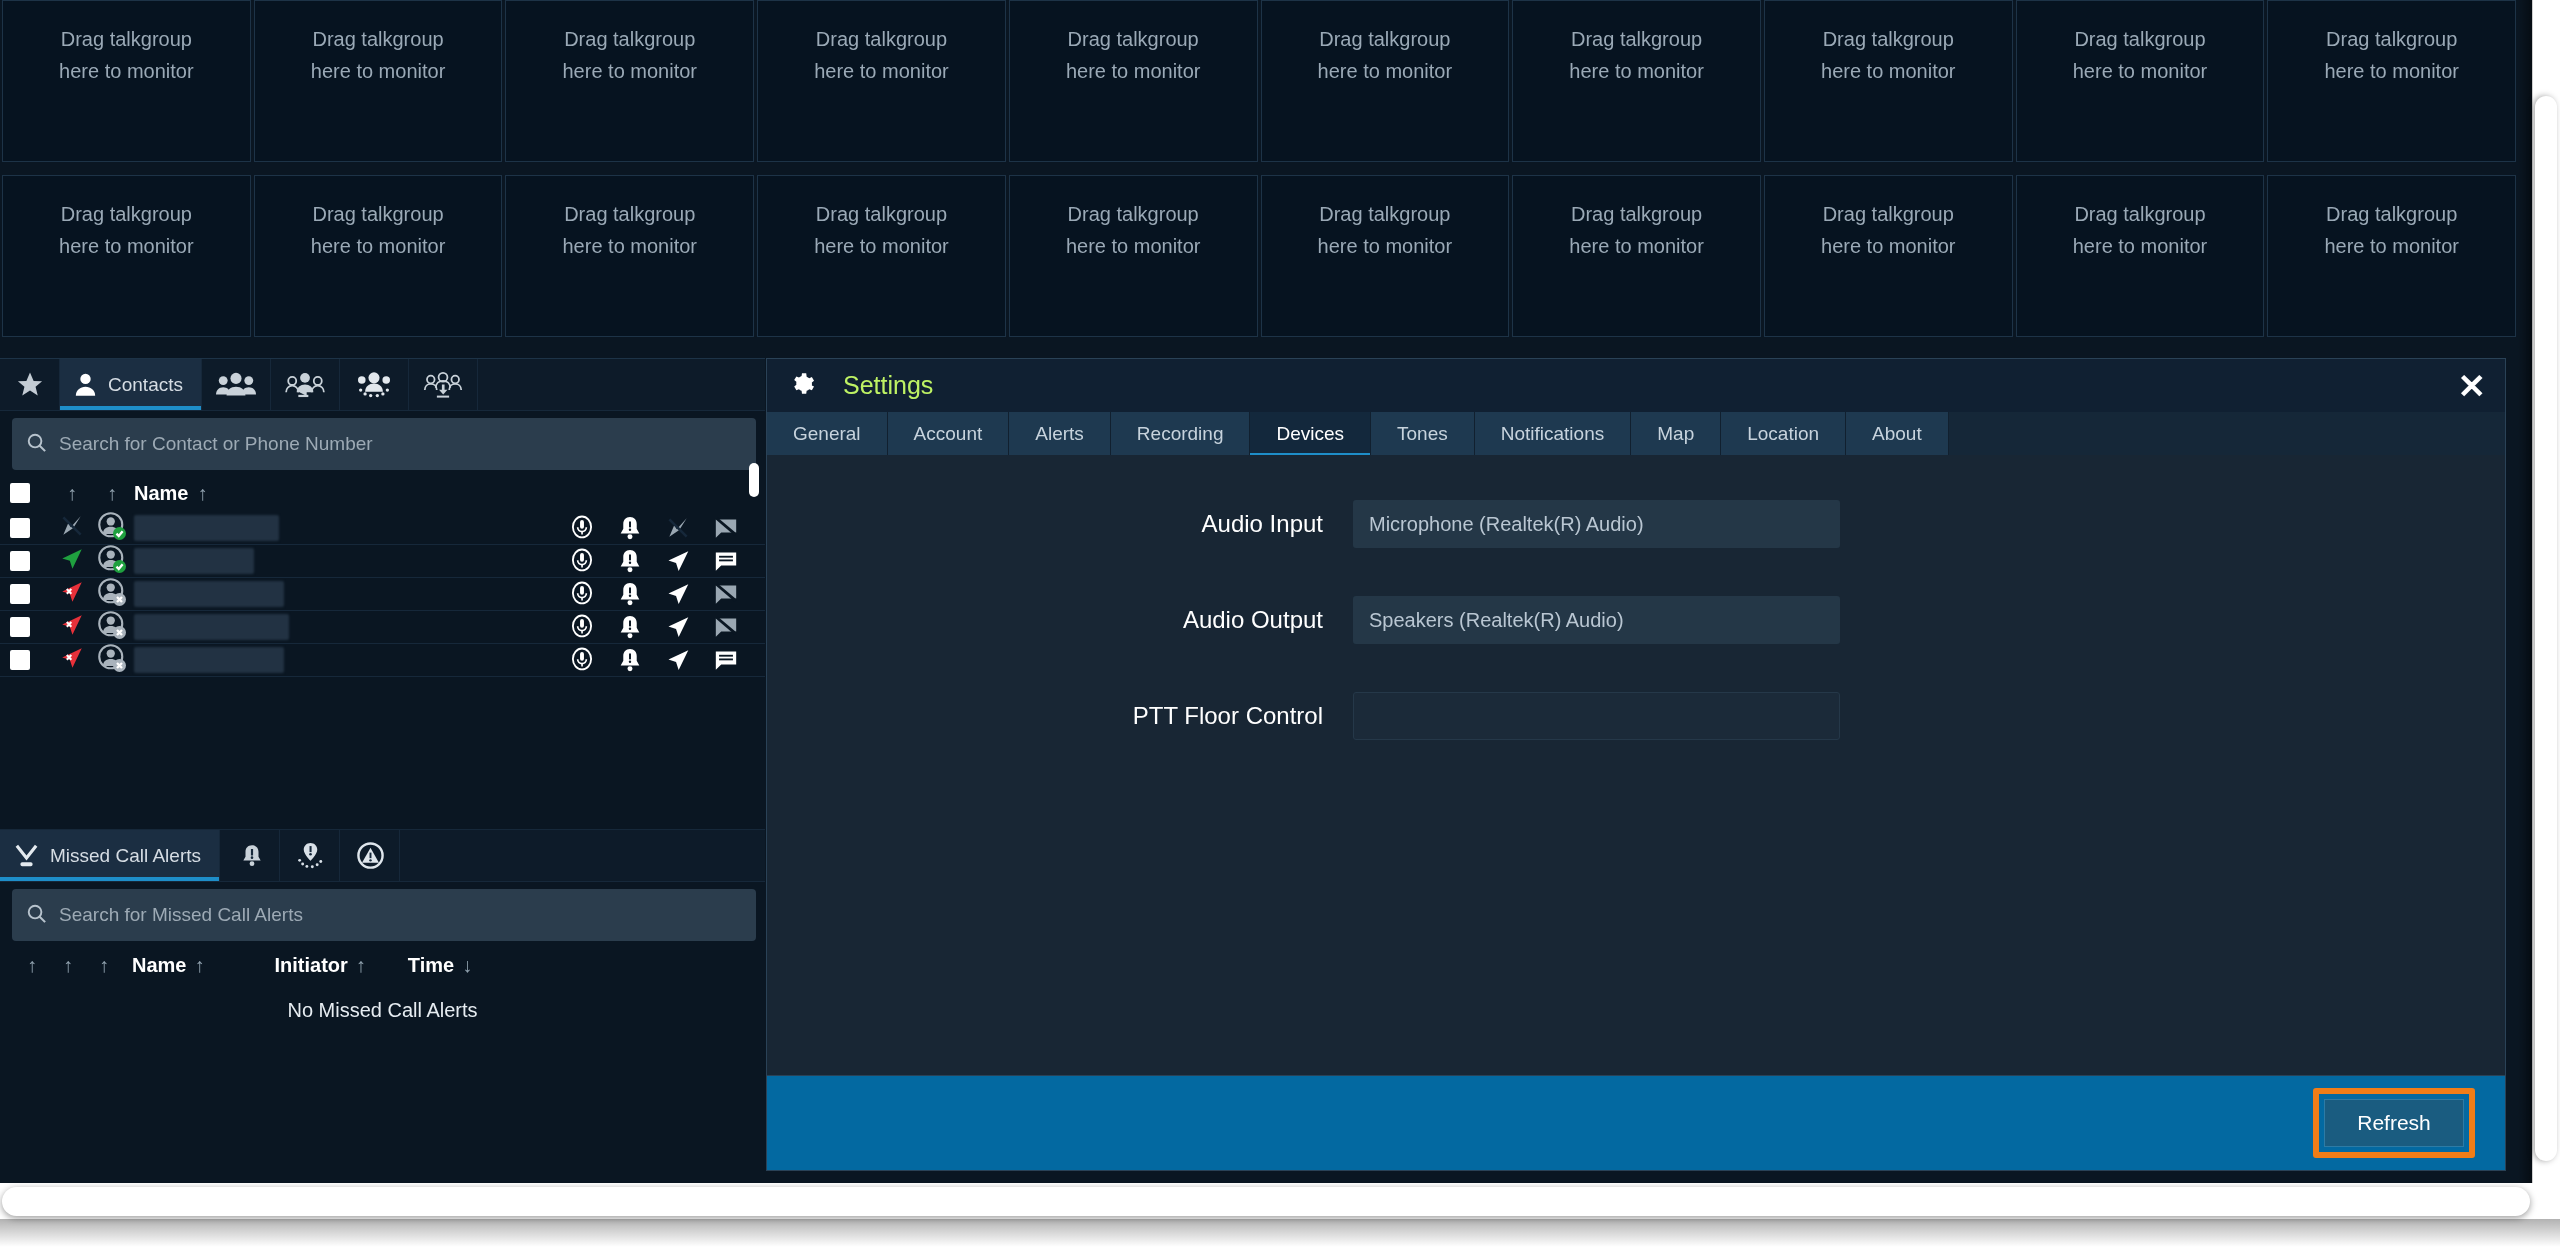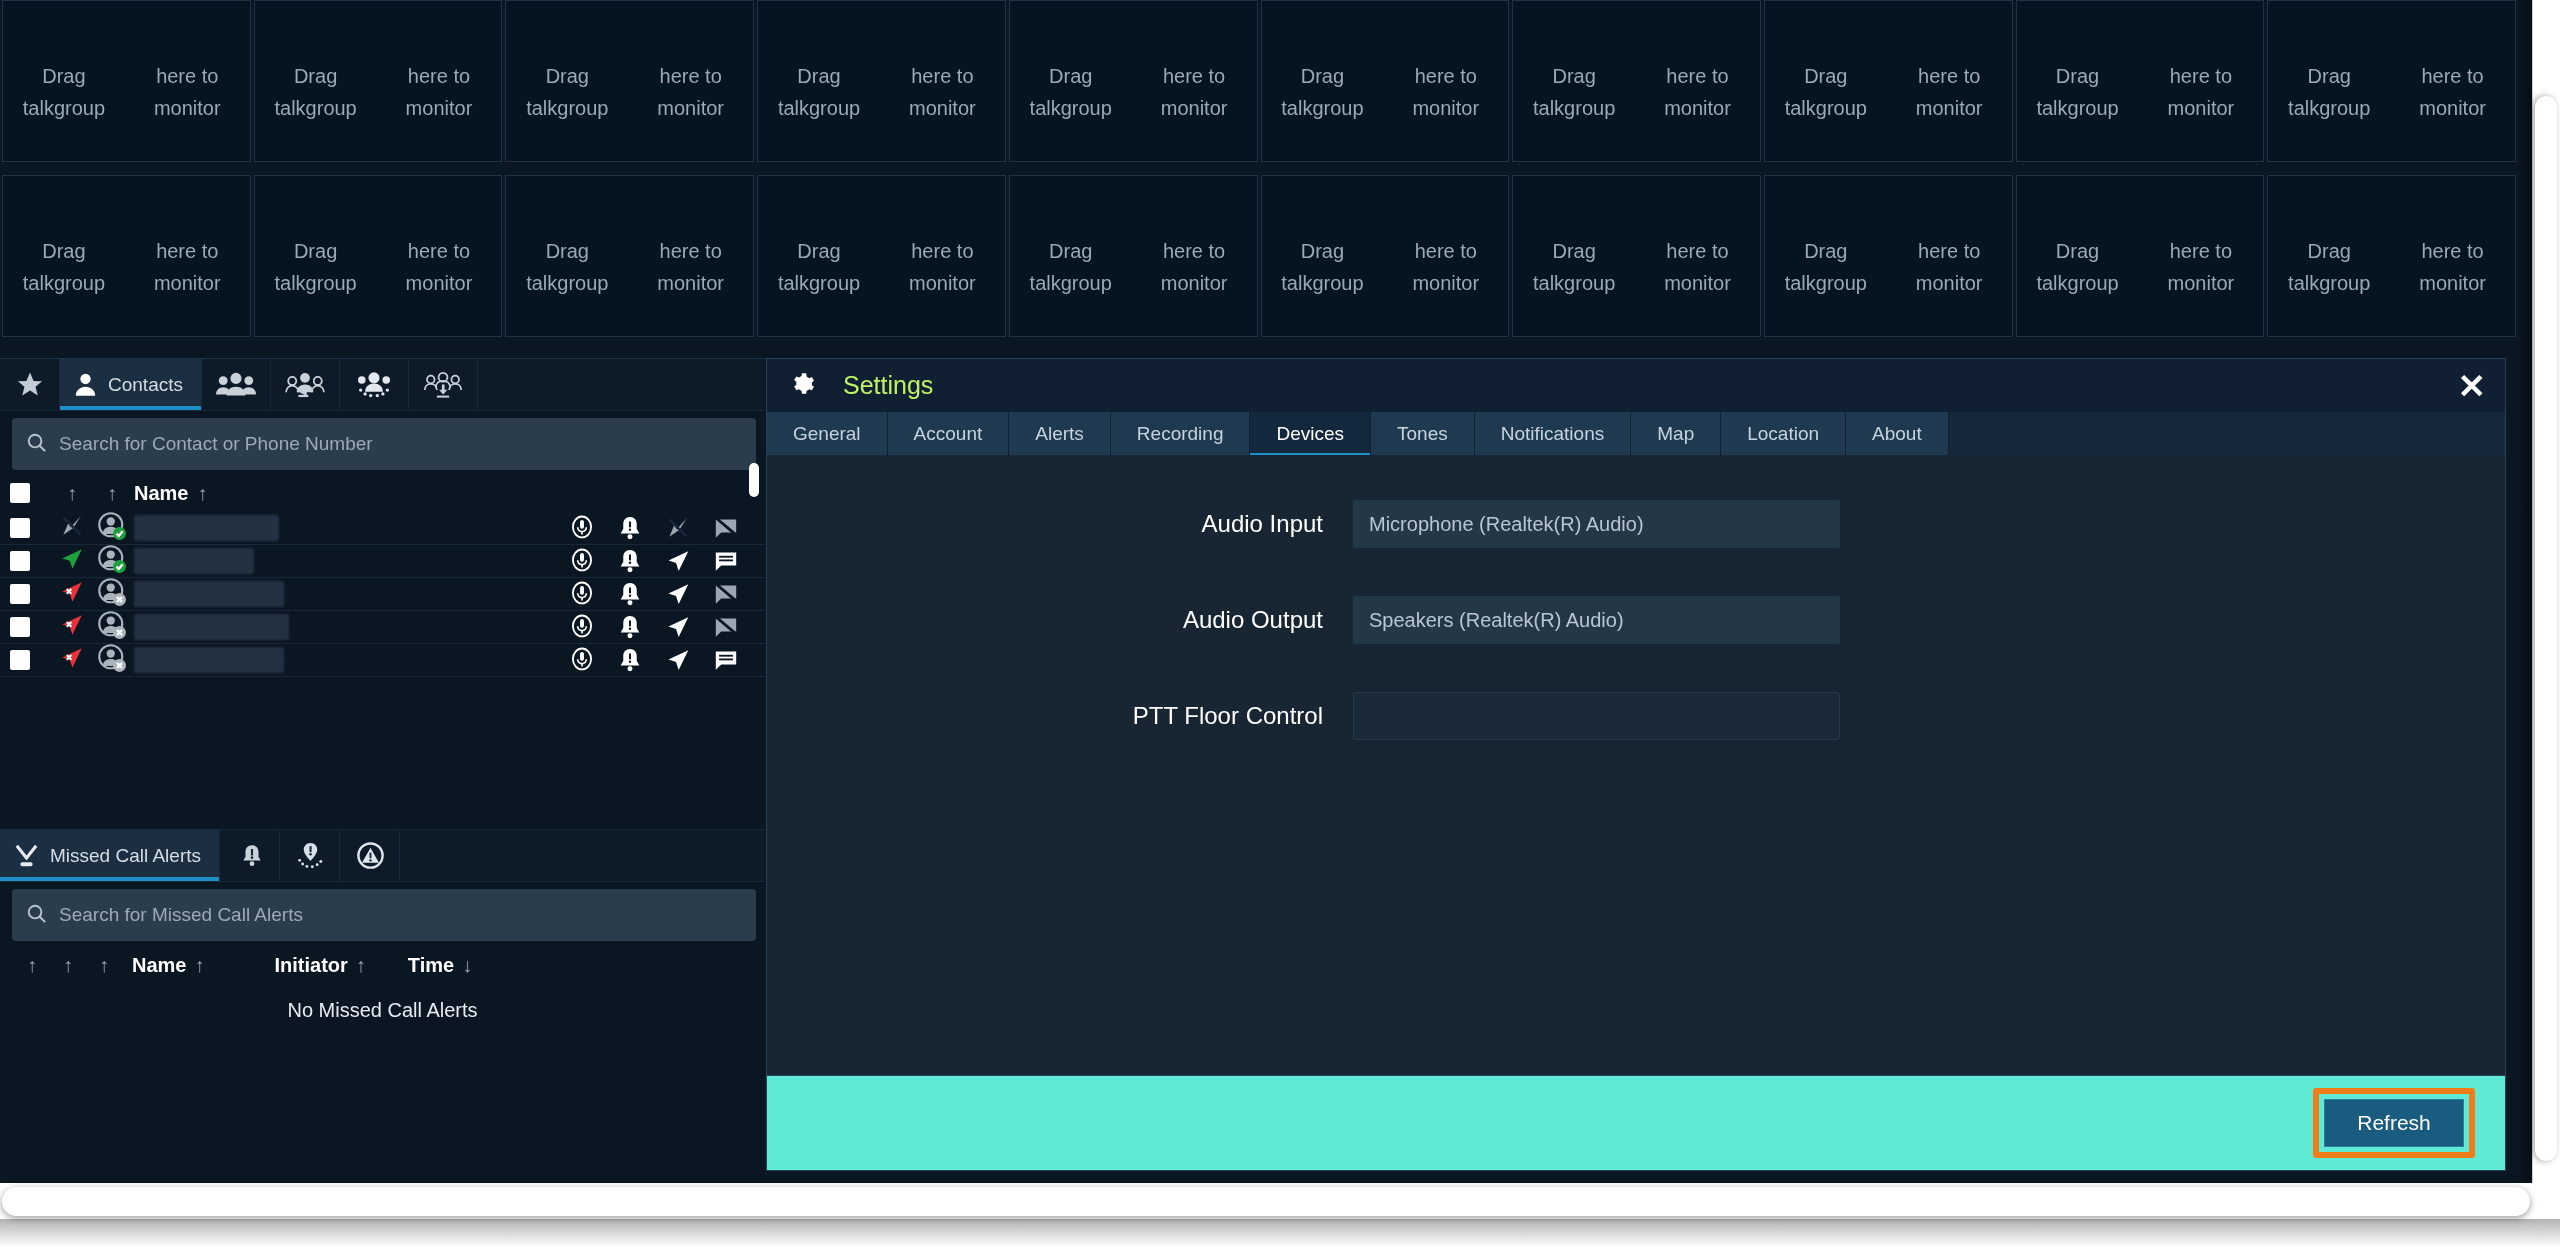--- a/index.html
+++ b/index.html
@@ -29,21 +29,21 @@
     width: 100%;
     padding: 0 2px;
     gap: 3px;
   }
   .tg-row.row2 { margin-top: 13px; }
   .tg-tile {
     flex: 1 1 0;
     border: 1px solid #1d3347;
     background: #061320;
     display: flex;
-    flex-direction: row;
+    flex-direction: column;
     align-items: center;
     justify-content: flex-start;
     padding-top: 22px;
     color: #9aa9b6;
     font-size: 20px;
     line-height: 32px;
     text-align: center;
   }
   .tg-tile span { display: block; pointer-events: none; }
 
@@ -312,21 +312,21 @@
     border-radius: 3px;
     display: flex;
     align-items: center;
     padding: 0 16px;
     color: #b9c6d2;
     font-size: 20px;
   }
   .field-input.empty { background: #1b2a39; border: 1px solid #253849; }
   #settings-footer {
     height: 95px;
-    background: #5eead4;
+    background: #0369a1;
     border-top: 1px solid #2a4257;
     display: flex;
     align-items: center;
     justify-content: flex-end;
     padding-right: 30px;
   }
   #refresh-highlight {
     border: 6px solid #f07d18;
     border-radius: 3px;
     padding: 5px;

